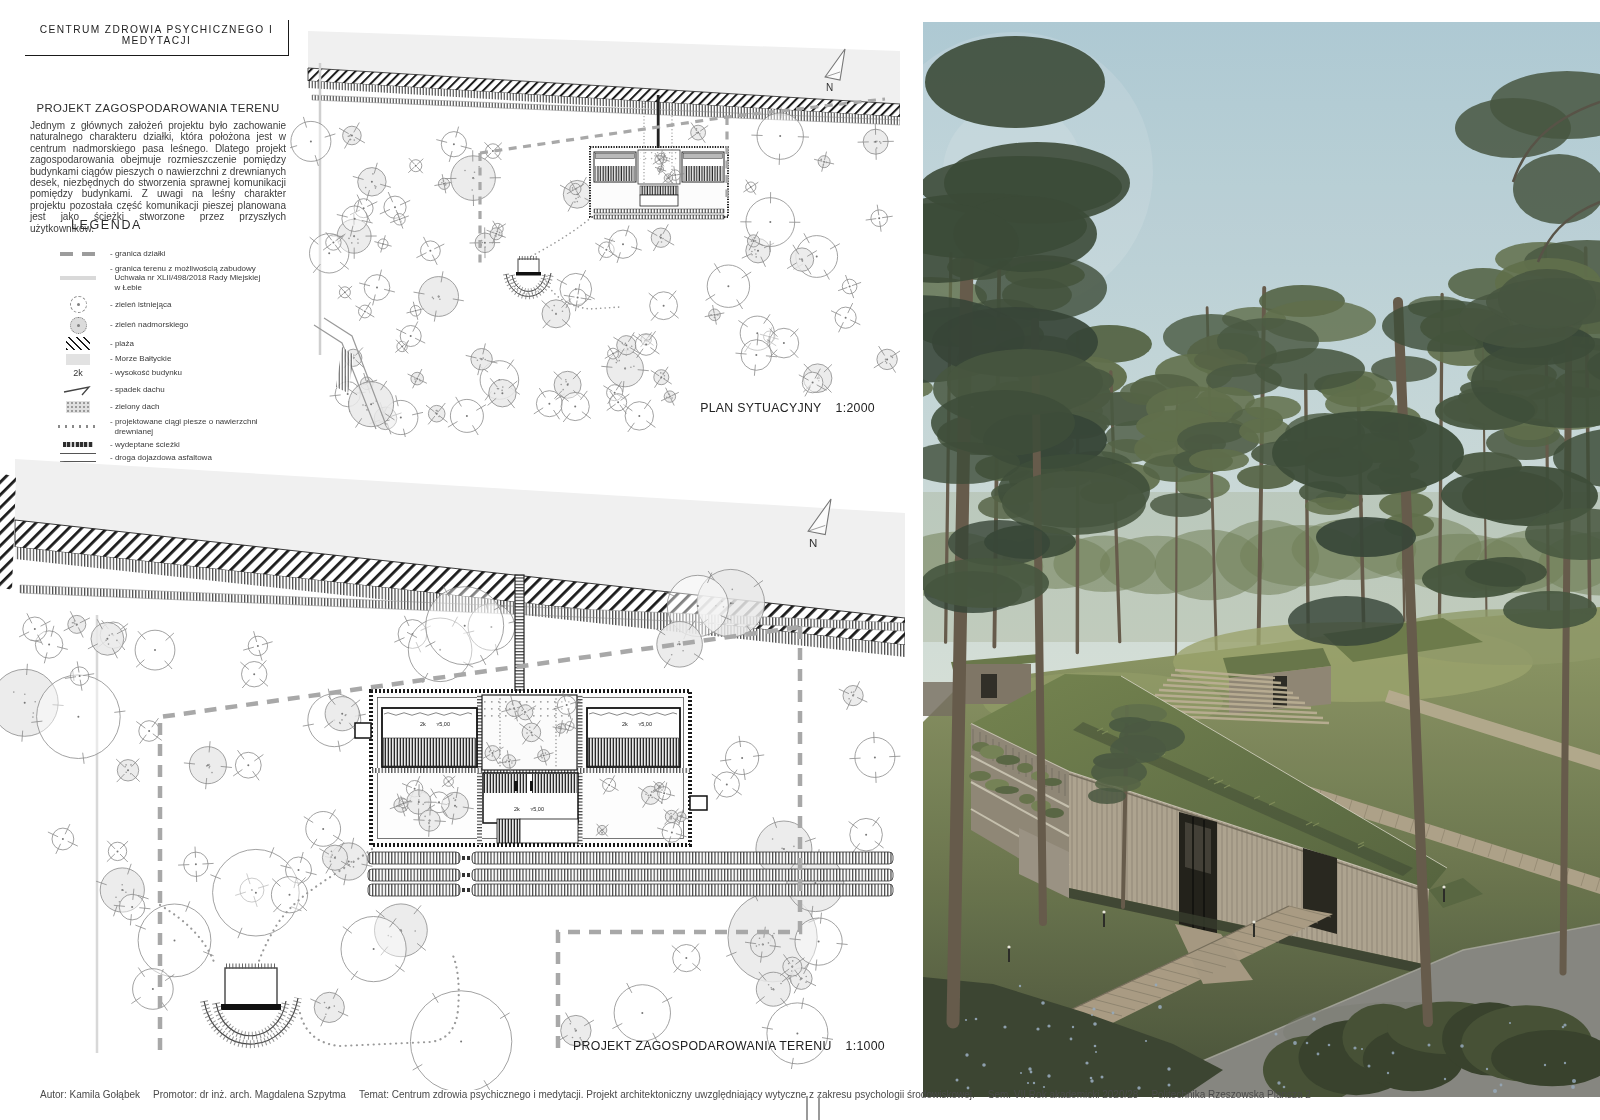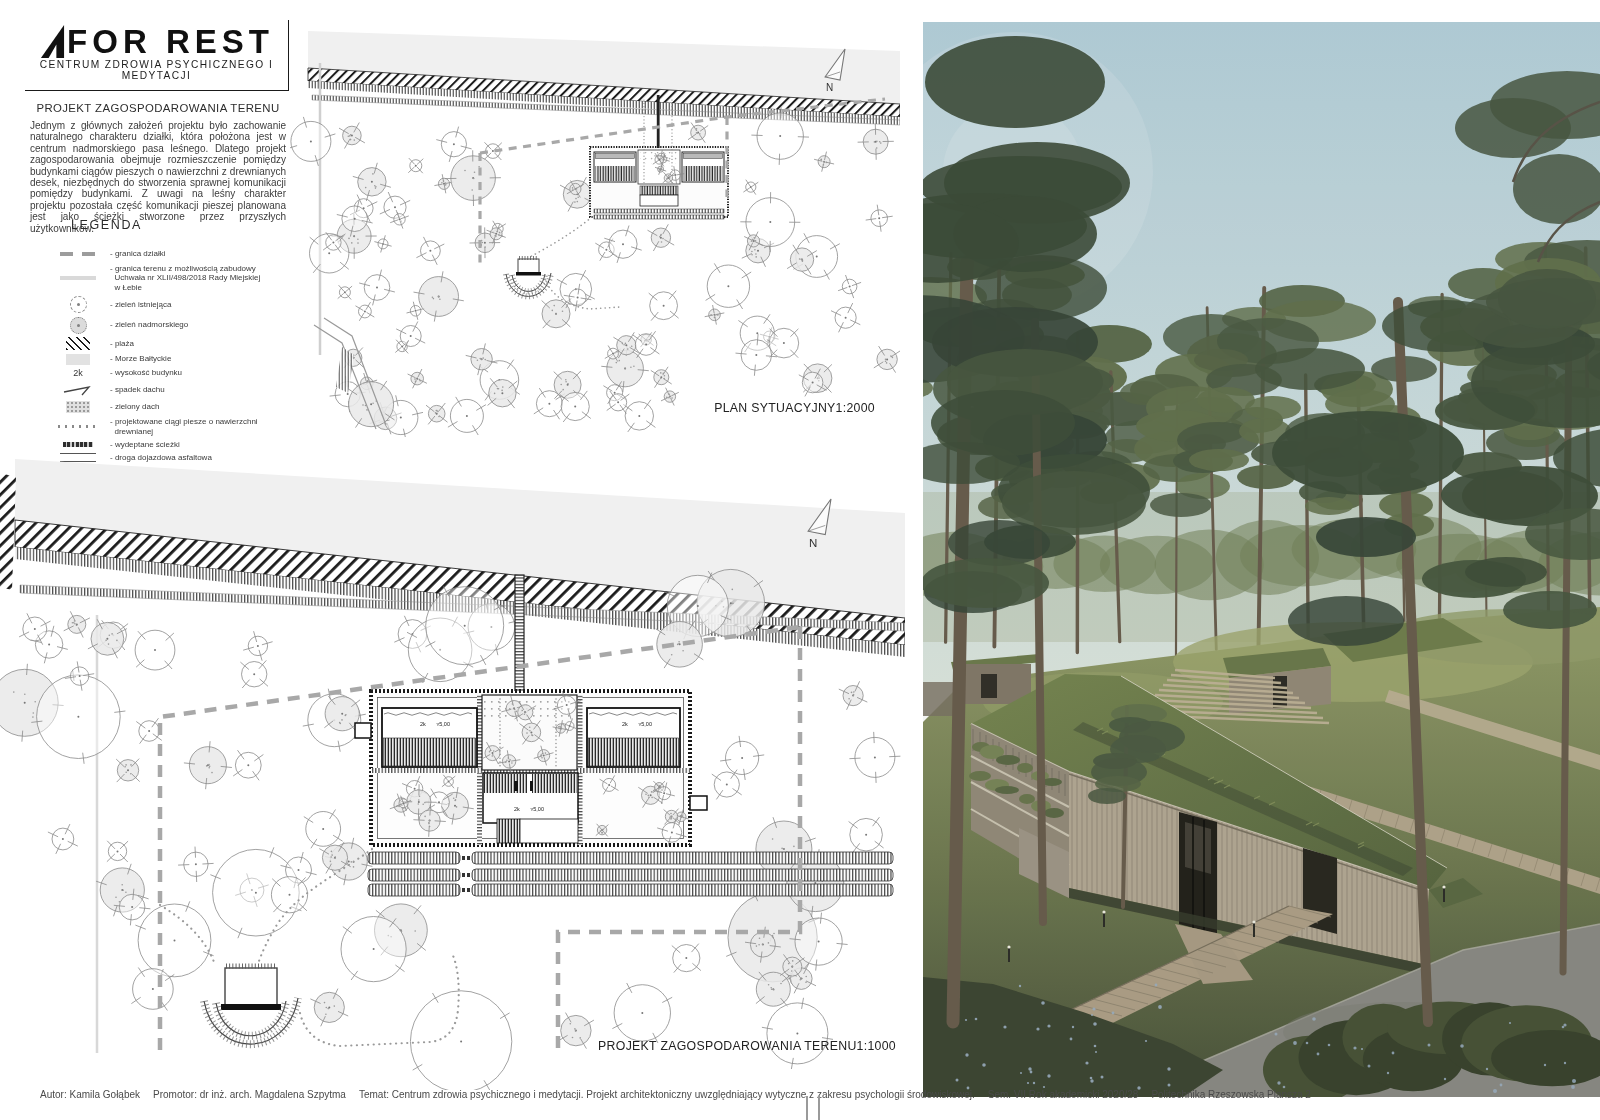--- a/index.html
+++ b/index.html
@@ -43,41 +43,34 @@
      background:repeating-linear-gradient(90deg,#2e2e2e 0 2.8px,#c9c9c9 2.8px 4.3px)}
   .sym-asphalt-road::before{content:"";width:36px;height:7px;
      border-top:1.4px solid #555;border-bottom:1.4px solid #555}
   
   #plan1{position:absolute;left:290px;top:25px}
   #plan2{position:absolute;left:0;top:455px}
   #photo{position:absolute;left:923px;top:22px}
   svg{font-family:"Liberation Sans",sans-serif}
   .plan-label{position:absolute;font-size:12.3px;color:#222;letter-spacing:.3px;text-align:right}
   #plan1-label{left:600px;top:401px;width:275px}
-  #plan2-label{left:490px;top:1039px;width:406px}
-  .plan-label .scale{}
+  #plan2-label{left:479px;top:1039px;width:406px}
+  .plan-label .scale{margin-left:14px}
   
   .footer{position:absolute;left:40px;top:1089px;width:880px;display:flex;gap:13px;
           font-size:10px;color:#4a4a4a;white-space:nowrap}
   .mark{position:absolute;top:1096px;width:1.5px;height:24px;background:#9a9a9a}
   .m1{left:806px}.m2{left:818px}
 </style>
 </head>
 <body>
 
 <div class="board">
 
   <header class="logo-block">
-    <div class="logo-row">
-      <svg class="logo-mark" viewBox="0 0 28 36">
-        <polygon points="26,1 26,35 2,35" fill="#111"></polygon>
-        <polygon points="10,35 18,21 18,35" fill="#fff"></polygon>
-      </svg>
-      <span class="logo-title">FOR REST</span>
-    </div>
     <div class="logo-subtitle">CENTRUM ZDROWIA PSYCHICZNEGO I MEDYTACJI</div>
   </header>
 
   <section class="intro">
     <h1 class="intro-heading">PROJEKT ZAGOSPODAROWANIA TERENU</h1>
     <div class="intro-body">Jednym z głównych założeń projektu było zachowanie naturalnego charakteru działki, która położona jest w centrum nadmorskiego pasa leśnego. Dlatego projekt zagospodarowania obejmuje rozmieszczenie pomiędzy budynkami ciągów pieszych o nawierzchni z drewnianych desek, niezbędnych do stworzenia sprawnej komunikacji pomiędzy budynkami. Z uwagi na leśny charakter projektu pozostała część komunikacji pieszej planowana jest jako ścieżki stworzone przez przyszłych użytkowników.</div>
   </section>
 
   <section class="legend">
     <h2 class="legend-heading">LEGENDA</h2>

